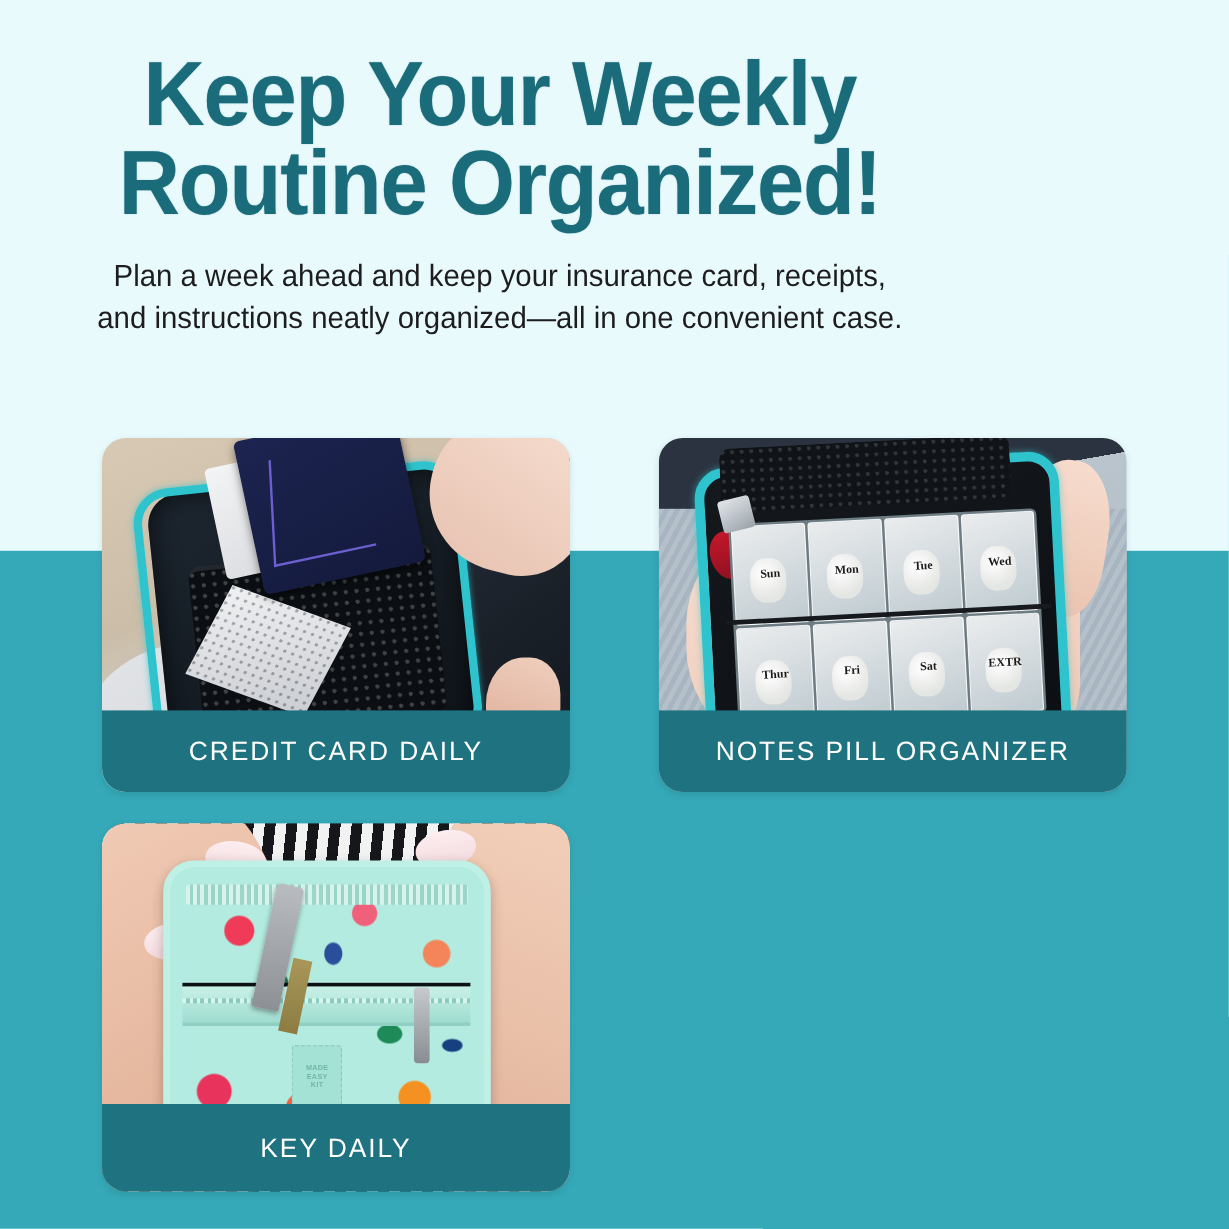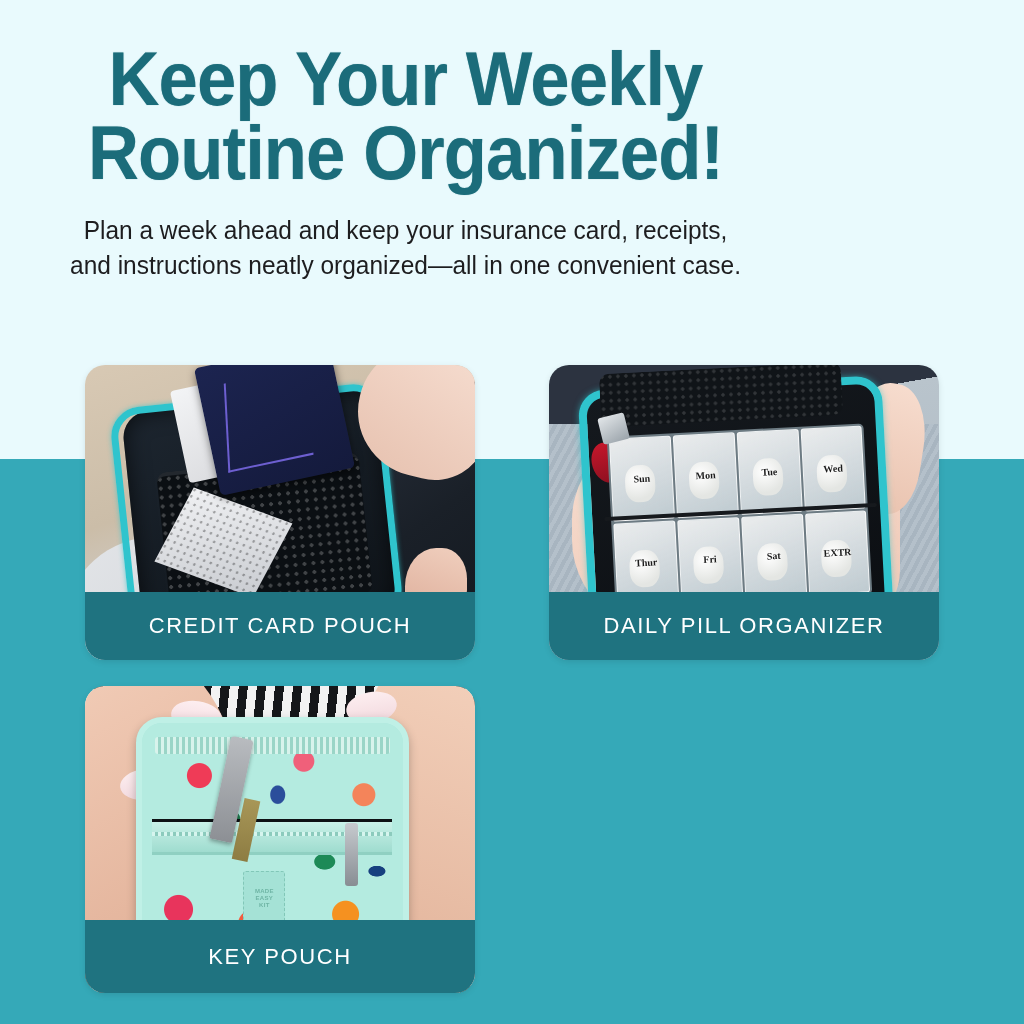--- a/index.html
+++ b/index.html
@@ -19,21 +19,21 @@
   .band-top {
     position: absolute; left: 0; top: 0; width: 1024px; height: 459px;
     background: #e9fafd;
   }
   .band-bottom {
     position: absolute; left: 0; top: 459px; width: 1024px; height: 565px;
     background: #35a9b8;
   }
 
   
-  .header { position: absolute; left: 0; top: 0; width: 811px; text-align: center; }
+  .header { position: absolute; left: 11px; top: 0; width: 811px; text-align: center; }
 
   .headline {
     color: #1b6c7a;
     font-weight: bold;
     font-size: 76px;
     line-height: 0.98;
     letter-spacing: -1px;
     padding-top: 42px;
     transform: scaleX(0.93);
     text-shadow: 0 0 1px rgba(27,108,122,.5);
@@ -418,21 +418,21 @@
         <div class="caseback"></div>
         <div class="casebody"></div>
         <div class="mesh"></div>
         <div class="zip"></div>
         <div class="paper"></div>
         <div class="whitecard"></div>
         <div class="navycard"></div>
         <div class="hand"></div>
         <div class="hand2"></div>
       </div>
-      <div class="caption">CREDIT CARD POUCH</div>
+      <div class="caption">CREDIT CARD DAILY</div>
     </div>
 
     <div class="card">
       <div class="photo p2">
         <div class="jeans"></div>
         <div class="palm"></div>
         <div class="finger"></div>
         <div class="casebody"></div>
         <div class="lid"></div>
         <div class="tray">
@@ -459,21 +459,21 @@
             </div>
           <div class="cell">
               <span>EXTR</span>
             </div>
         </div>
         <div class="divider"></div>
         <div class="zip"></div>
         <div class="pull"></div>
         <div class="nail"></div>
       </div>
-      <div class="caption">DAILY PILL ORGANIZER</div>
+      <div class="caption">NOTES PILL ORGANIZER</div>
     </div>
 
     <div class="card tall">
       <div class="photo p3">
         <div class="handL"></div>
         <div class="handR"></div>
         <div class="fnail a"></div>
         <div class="fnail b"></div>
         <div class="fnail c"></div>
         <div class="pouch">
@@ -483,18 +483,18 @@
           <div class="keyblade"></div>
           <div class="key"></div>
           <div class="pullzip"></div>
           <div class="patch">
             <b>MADE</b>
             <b>EASY</b>
             <b>KIT</b>
           </div>
         </div>
       </div>
-      <div class="caption">KEY POUCH</div>
+      <div class="caption">KEY DAILY</div>
     </div>
 
 
   </div>
 </div>
 
 </body></html>

